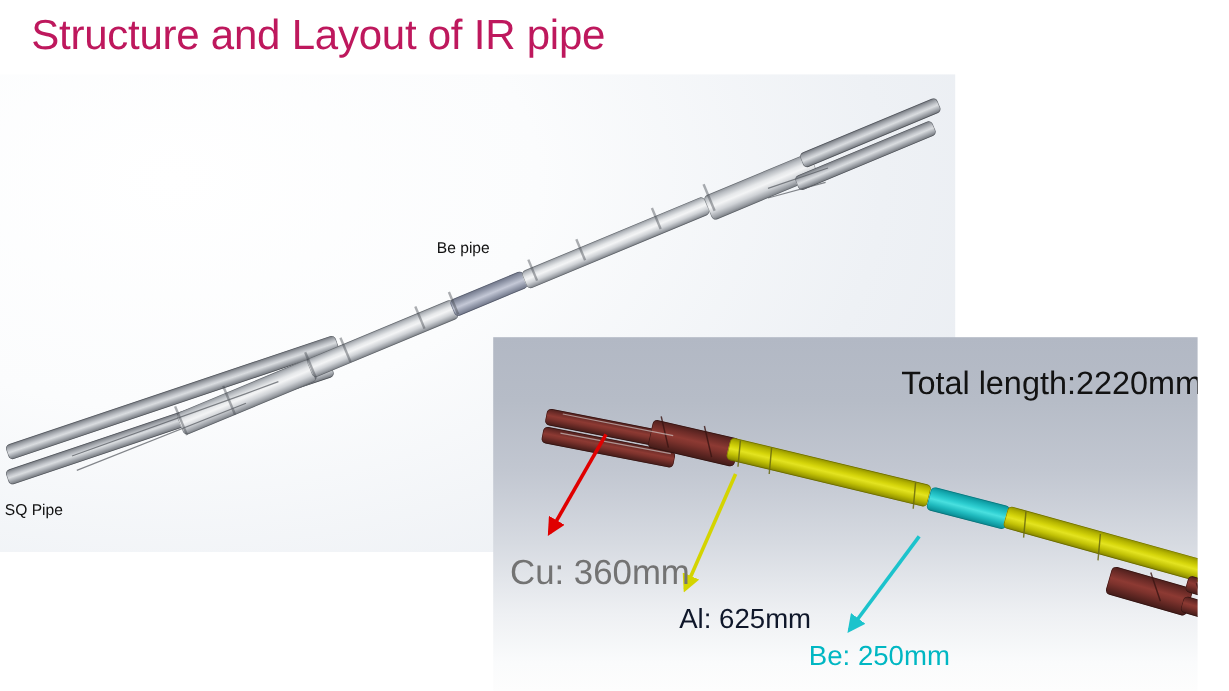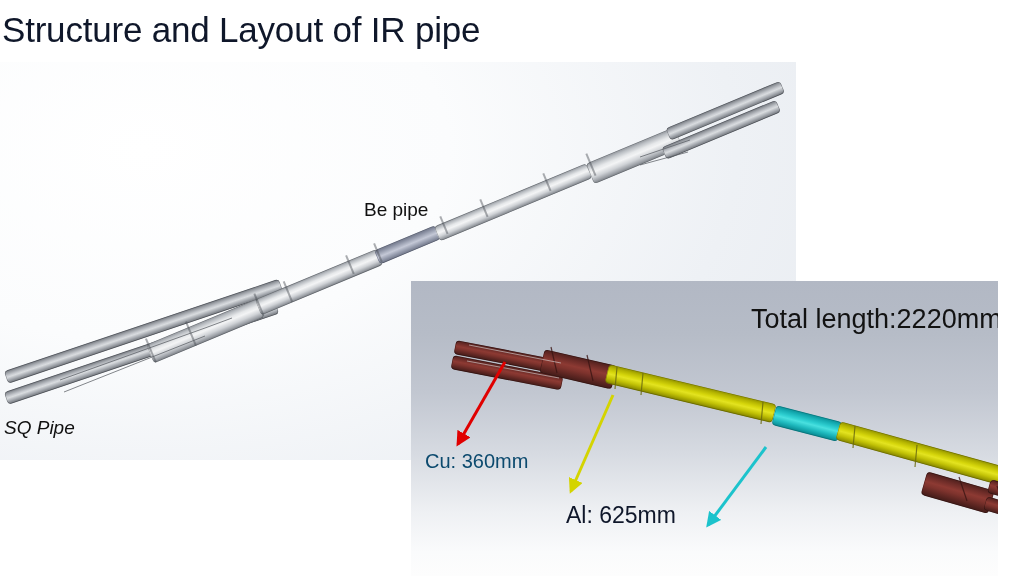--- a/index.html
+++ b/index.html
@@ -10,24 +10,24 @@
     overflow: hidden;
   }
   #slide {
     position: relative;
     width: 1024px; height: 576px;
     background: #ffffff;
   }
   
   #slide-title {
     position: absolute;
-    left: 2px; top: 8px;
+    left: 26px; top: 8px;
     font-size: 35px;
     line-height: 44px;
-    color: #0f172a;
+    color: #be185d;
     font-weight: 400;
     letter-spacing: -0.2px;
     white-space: nowrap;
   }
   
   #main-figure {
     position: absolute;
     left: 0px; top: 62px;
     width: 796px; height: 398px;
     background:
@@ -60,21 +60,21 @@
         #c4c8d6 52%, #9ba1b2 74%, #7b8193 92%, #62687a 100%);
     box-shadow: inset 0 0 0 0.6px rgba(70,75,90,.6);
   }
   .ring {
     position: absolute;
     transform-origin: 0 50%;
     background: rgba(72,76,82,.45);
   }
   .figure-label {
     position: absolute;
-    font-size: 19px;
+    font-size: 13px;
     color: #101010;
     white-space: nowrap;
   }
   
   #inset-figure {
     position: absolute;
     left: 411px; top: 281px;
     width: 587px; height: 295px;
     background: linear-gradient(to bottom,
         #b2b8c4 0%, #b6bcc7 18%, #c2c7d1 38%,
@@ -100,21 +100,21 @@
     box-shadow: inset 0 0 0 0.6px rgba(10,100,105,.6);
   }
   .inset-label {
     position: absolute;
     white-space: nowrap;
   }
   #total-length-label {
     font-size: 27px;
     color: #121212;
   }
-  #cu-label   { font-size: 20px; color: #0c4a6e; }
+  #cu-label   { font-size: 29px; color: #737373; margin-top: 12px; }
   #al-label   { font-size: 23px; color: #0f172a; }
   #be-label   { font-size: 23px; color: #00b7c3; }
   svg.overlay {
     position: absolute; left: 0; top: 0;
     width: 100%; height: 100%;
     overflow: visible;
     pointer-events: none;
   }
 </style>
 </head>
@@ -158,21 +158,21 @@
         <path d="M64,330 L205,274"></path>
         <path d="M205,266 L232,256"></path>
         <path d="M640,95 L690,78"></path>
         <path d="M640,103 L688,90"></path>
       </g>
     </svg>
 
   </div>
 
   <div class="figure-label" style="left:364px; top:199px;">Be pipe</div>
-  <div class="figure-label" style="left:4px; top:417px;font-style:italic;">SQ Pipe</div>
+  <div class="figure-label" style="left:4px; top:417px;">SQ Pipe</div>
 
   <div id="inset-figure">
 
     <div class="pipe cu" style="left:44px; top:59px; width:108px; height:14px; transform:rotate(11deg);"></div>
     <div class="pipe cu" style="left:41px; top:74px; width:112px; height:14px; transform:rotate(11deg);"></div>
     <div class="pipe cu" style="left:131px; top:68px; width:74px; height:24px; transform:rotate(13deg);"></div>
 
     <div class="pipe al" style="left:196px; top:83px; width:172px; height:19px; transform:rotate(13.5deg);"></div>
 
     <div class="pipe be" style="left:363px; top:124px; width:68px; height:20px; transform:rotate(14.5deg);"></div>
@@ -220,14 +220,15 @@
       <path d="M94,81 L47,163" stroke="#e00000" stroke-width="3" fill="none" marker-end="url(#ah-red)"></path>
       <path d="M202,114 L160,210" stroke="#d4d400" stroke-width="3" fill="none" marker-end="url(#ah-yellow)"></path>
       <path d="M355,166 L297,244" stroke="#1cc3cc" stroke-width="3" fill="none" marker-end="url(#ah-cyan)"></path>
     </svg>
 
     <div class="inset-label" id="total-length-label" style="left:340px; top:23px;">Total length:2220mm</div>
   </div>
 
   <div class="inset-label" id="cu-label" style="left:425px; top:450px;">Cu: 360mm</div>
   <div class="inset-label" id="al-label" style="left:566px; top:502px;">Al: 625mm</div>
+  <div class="inset-label" id="be-label" style="left:674px; top:533px;">Be: 250mm</div>
 
 </div>
 
 </body></html>

